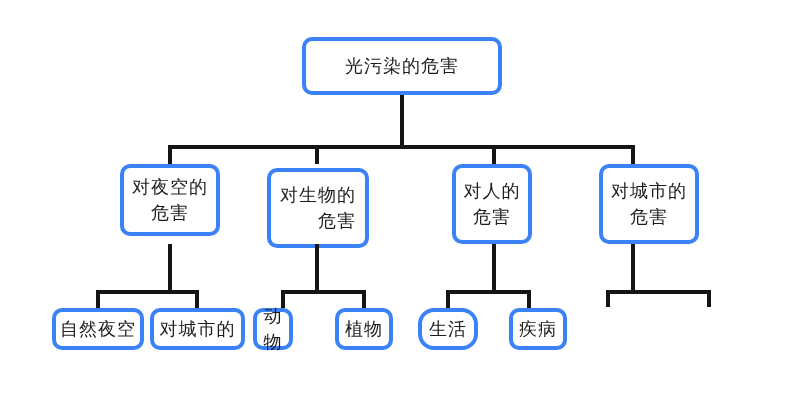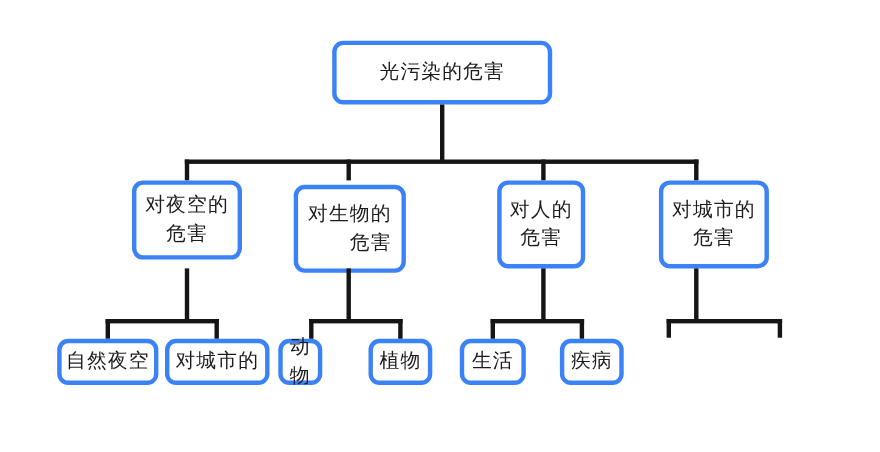--- a/index.html
+++ b/index.html
@@ -79,16 +79,16 @@
   <i class="ln" style="left:362px; top:290px; width:4px; height:18px;"></i>
   <i class="ln" style="left:446px; top:290px; width:4px; height:18px;"></i>
   <i class="ln" style="left:527px; top:290px; width:4px; height:18px;"></i>
   <i class="ln" style="left:606px; top:290px; width:4px; height:17px;"></i>
   <i class="ln" style="left:707px; top:290px; width:4px; height:17px;"></i>
 
   <div class="node" style="left:52px;  top:308px; width:92px; height:42px;">自然夜空</div>
   <div class="node" style="left:150px; top:308px; width:95px; height:42px;">对城市的</div>
   <div class="node" style="left:253px; top:308px; width:40px; height:42px;">动物</div>
   <div class="node" style="left:335px; top:308px; width:58px; height:42px;">植物</div>
-  <div class="node" style="left:418px; top:308px; width:60px; height:42px;">生活</div>
+  <div class="node" style="left:418px; top:308px; width:60px; height:42px;border-radius:16px;">生活</div>
   <div class="node" style="left:509px; top:308px; width:58px; height:42px;">疾病</div>
 
 </div>
 
 </body></html>

